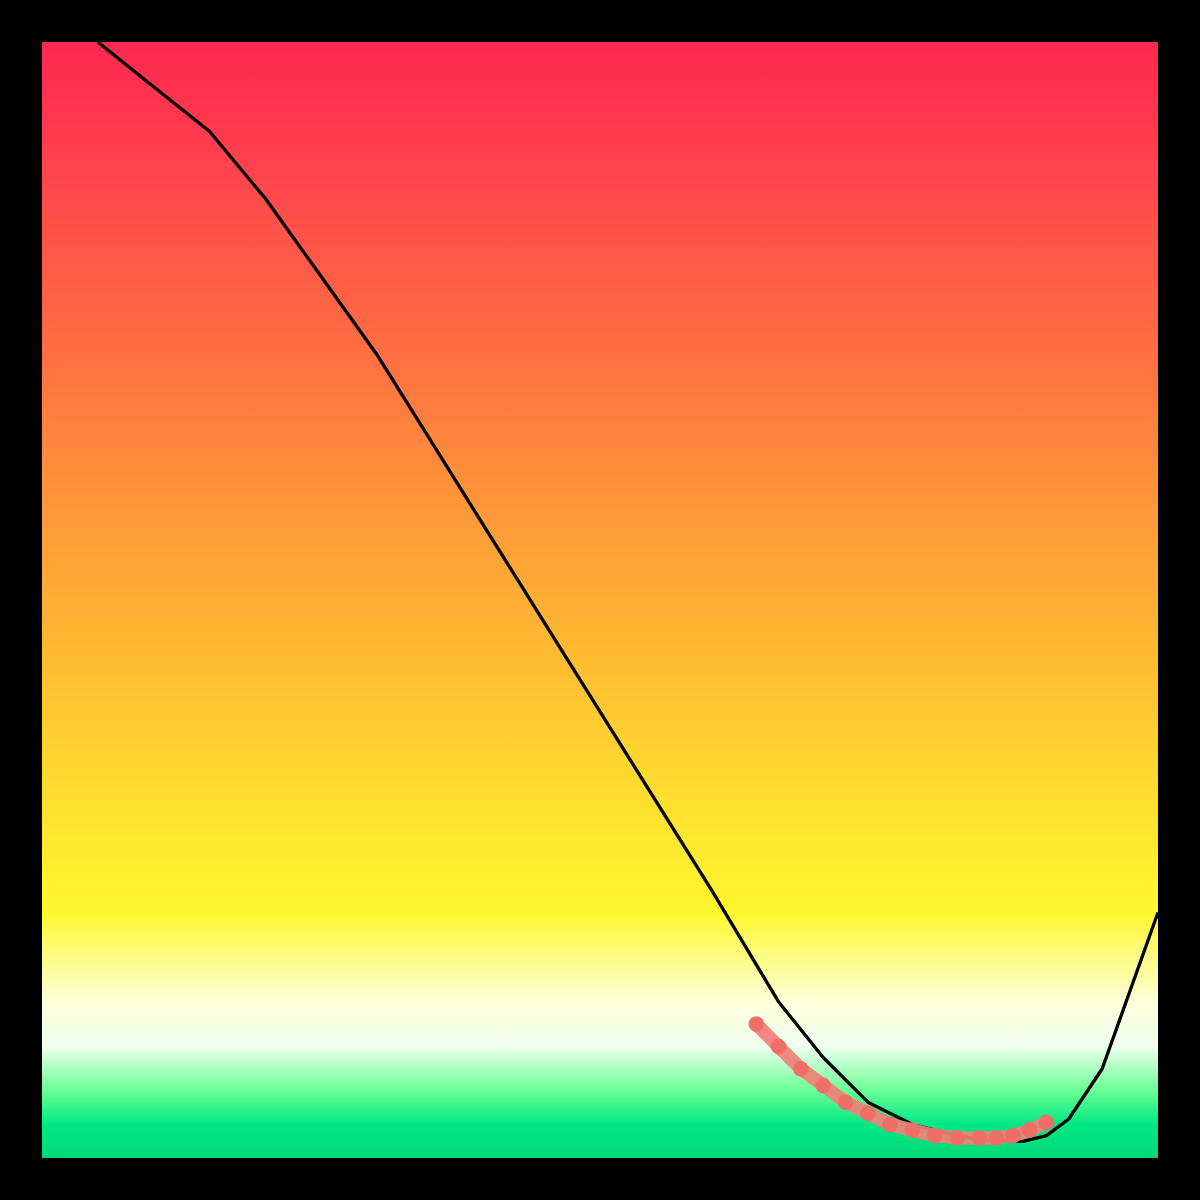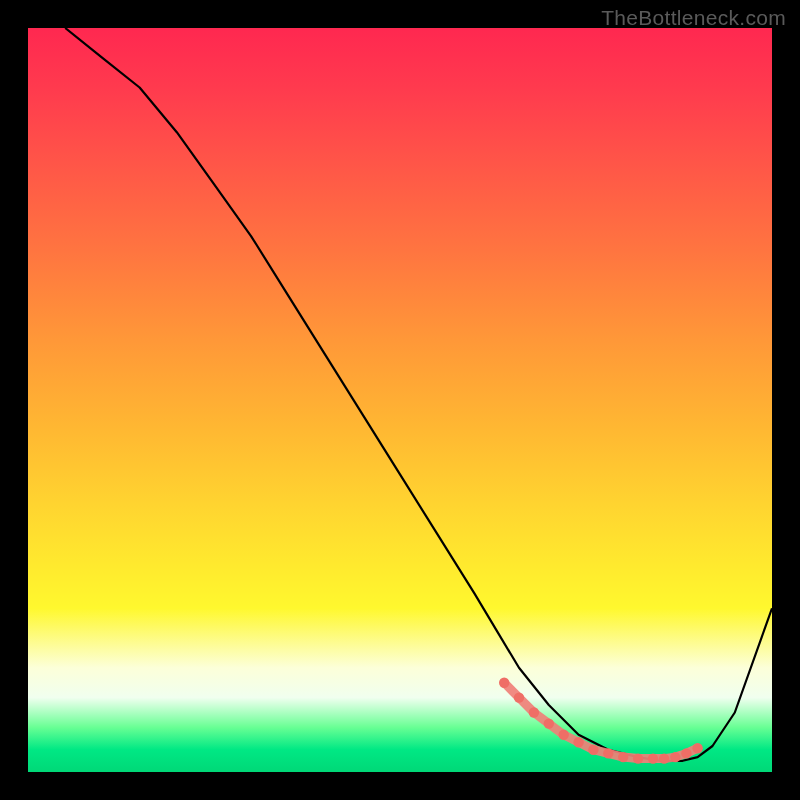--- a/index.html
+++ b/index.html
@@ -57,21 +57,20 @@
     position: absolute;
     inset: 0;
     width: 100%;
     height: 100%;
   }
 </style>
 </head>
 <body>
 
 <div class="container">
-  <div class="watermark">TheBottleneck.com</div>
 
   <div class="plot-area">
     <div class="gradient-bg"></div>
 
     <svg class="curve" viewBox="0 0 744 744" preserveAspectRatio="none">
       <path id="main-curve" fill="none" stroke="#000" stroke-width="2.2" stroke-linejoin="round" d="M37.2 0.0 L74.4 29.8 L111.6 59.5 L148.8 104.2 L186.0 156.2 L223.2 208.3 L260.4 267.8 L297.6 327.4 L334.8 386.9 L372.0 446.4 L409.2 505.9 L446.4 565.4 L468.7 602.6 L491.0 639.8 L520.8 677.0 L550.6 706.8 L580.3 721.7 L610.1 729.1 L632.4 732.8 L654.7 732.8 L669.6 729.1 L684.5 718.0 L706.8 684.5 L744.0 580.3"></path>
       <g id="highlight-dots">
           <path d="M476.2 654.7 L491.0 669.6 L505.9 684.5 L520.8 695.6 L535.7 706.8 L550.6 714.2 L565.4 721.7 L580.3 725.4 L595.2 729.1 L610.1 730.6 L625.0 730.6 L636.1 730.6 L647.3 729.1 L658.4 725.4 L669.6 720.2" fill="none" stroke="#f08078" stroke-width="9" stroke-linecap="round" stroke-linejoin="round" opacity="0.92"></path>
           <circle cx="476.2" cy="654.7" r="5.2" fill="#ef6e66"></circle>
           <circle cx="491.0" cy="669.6" r="5.2" fill="#ef6e66"></circle>

